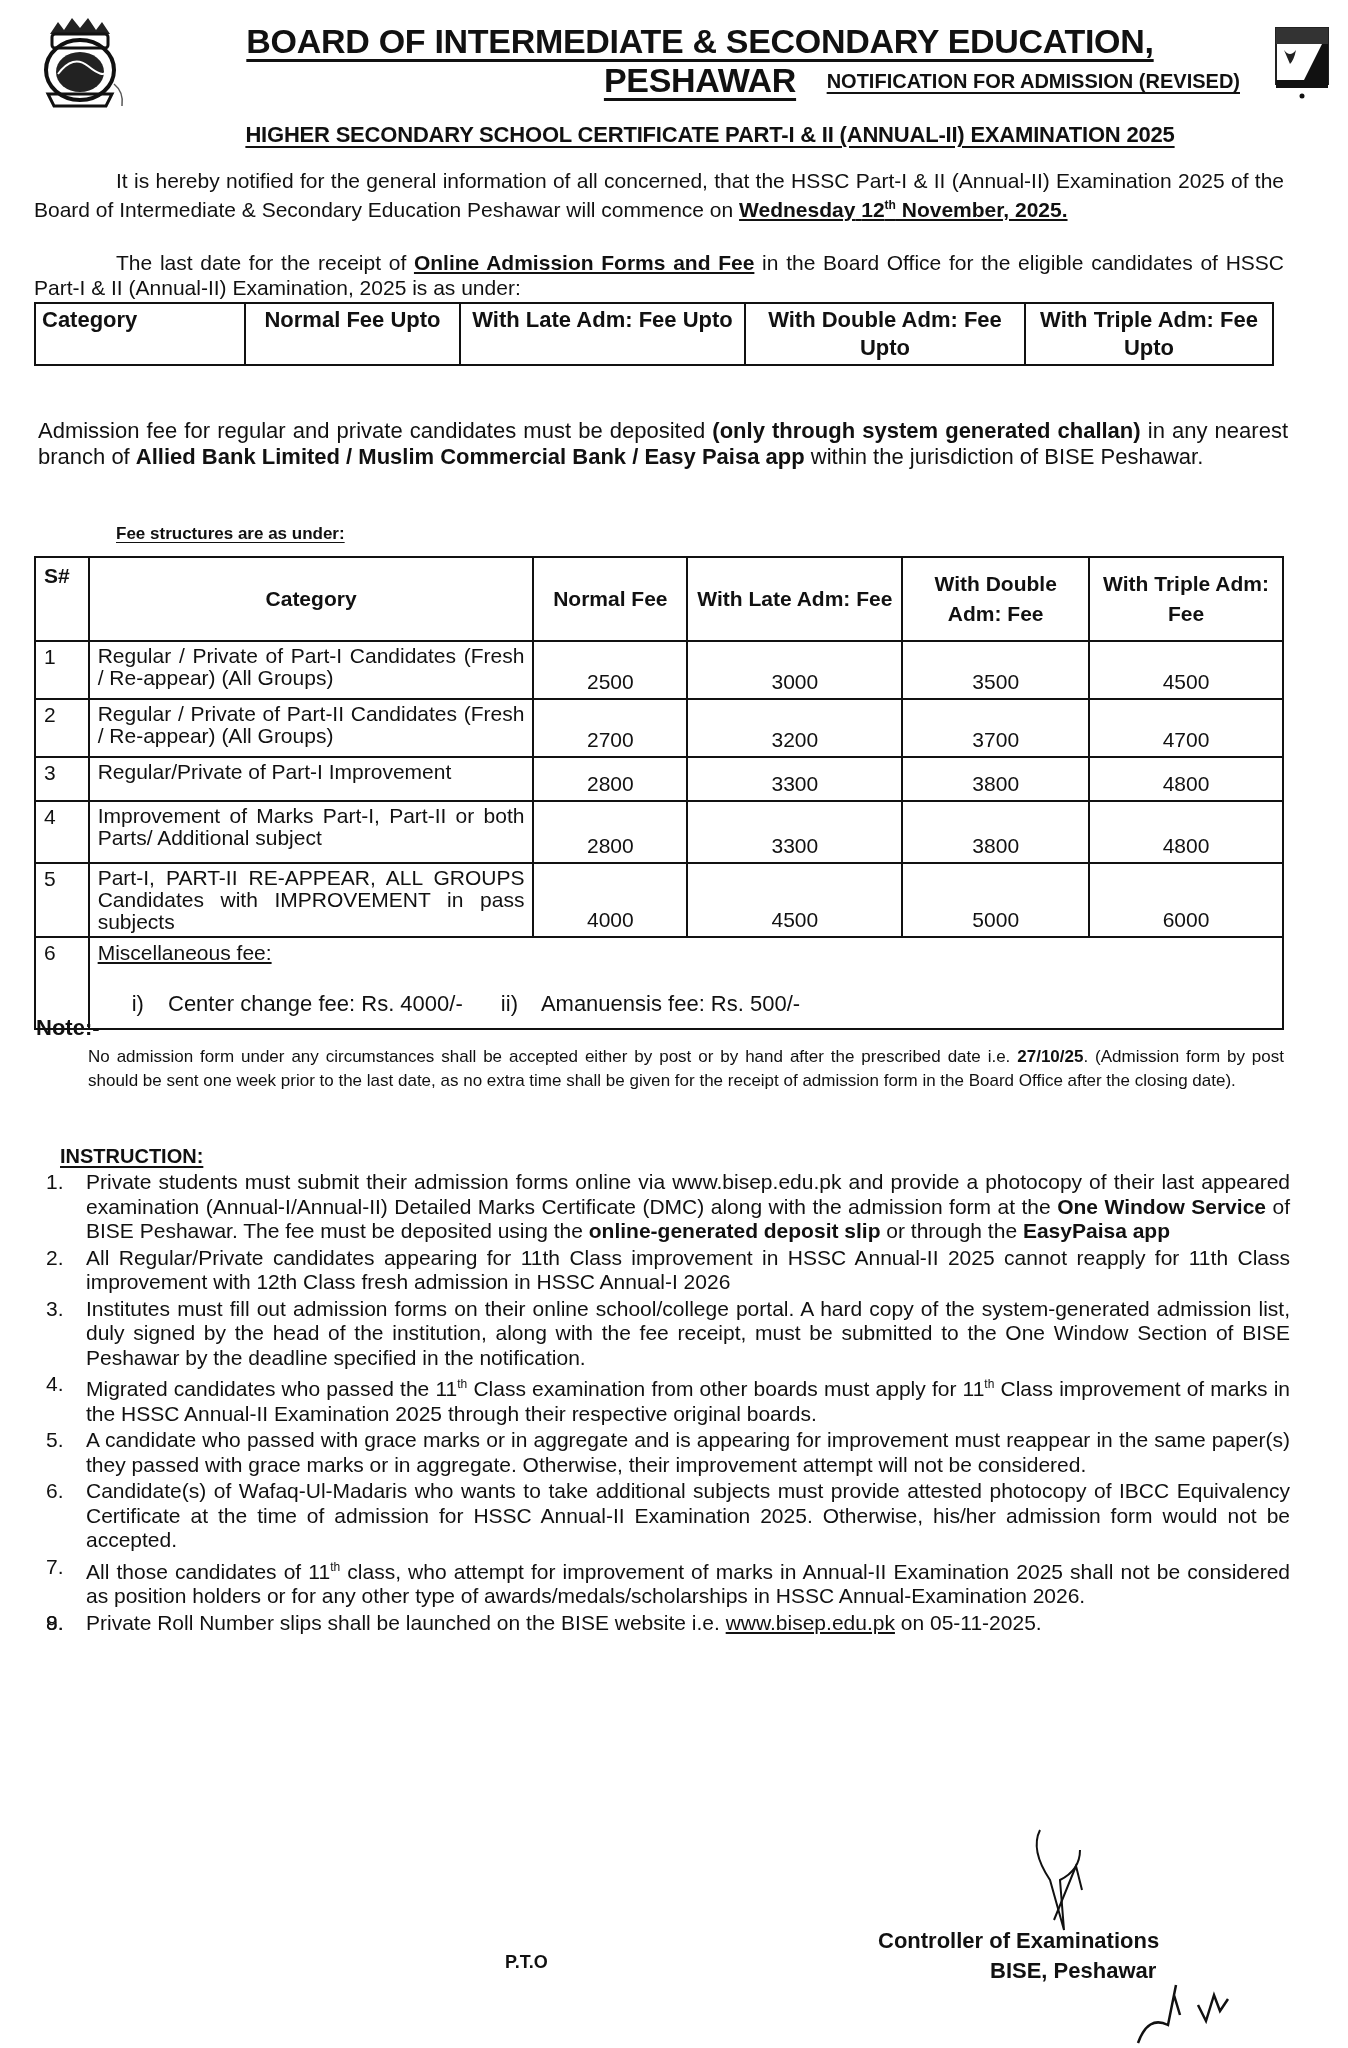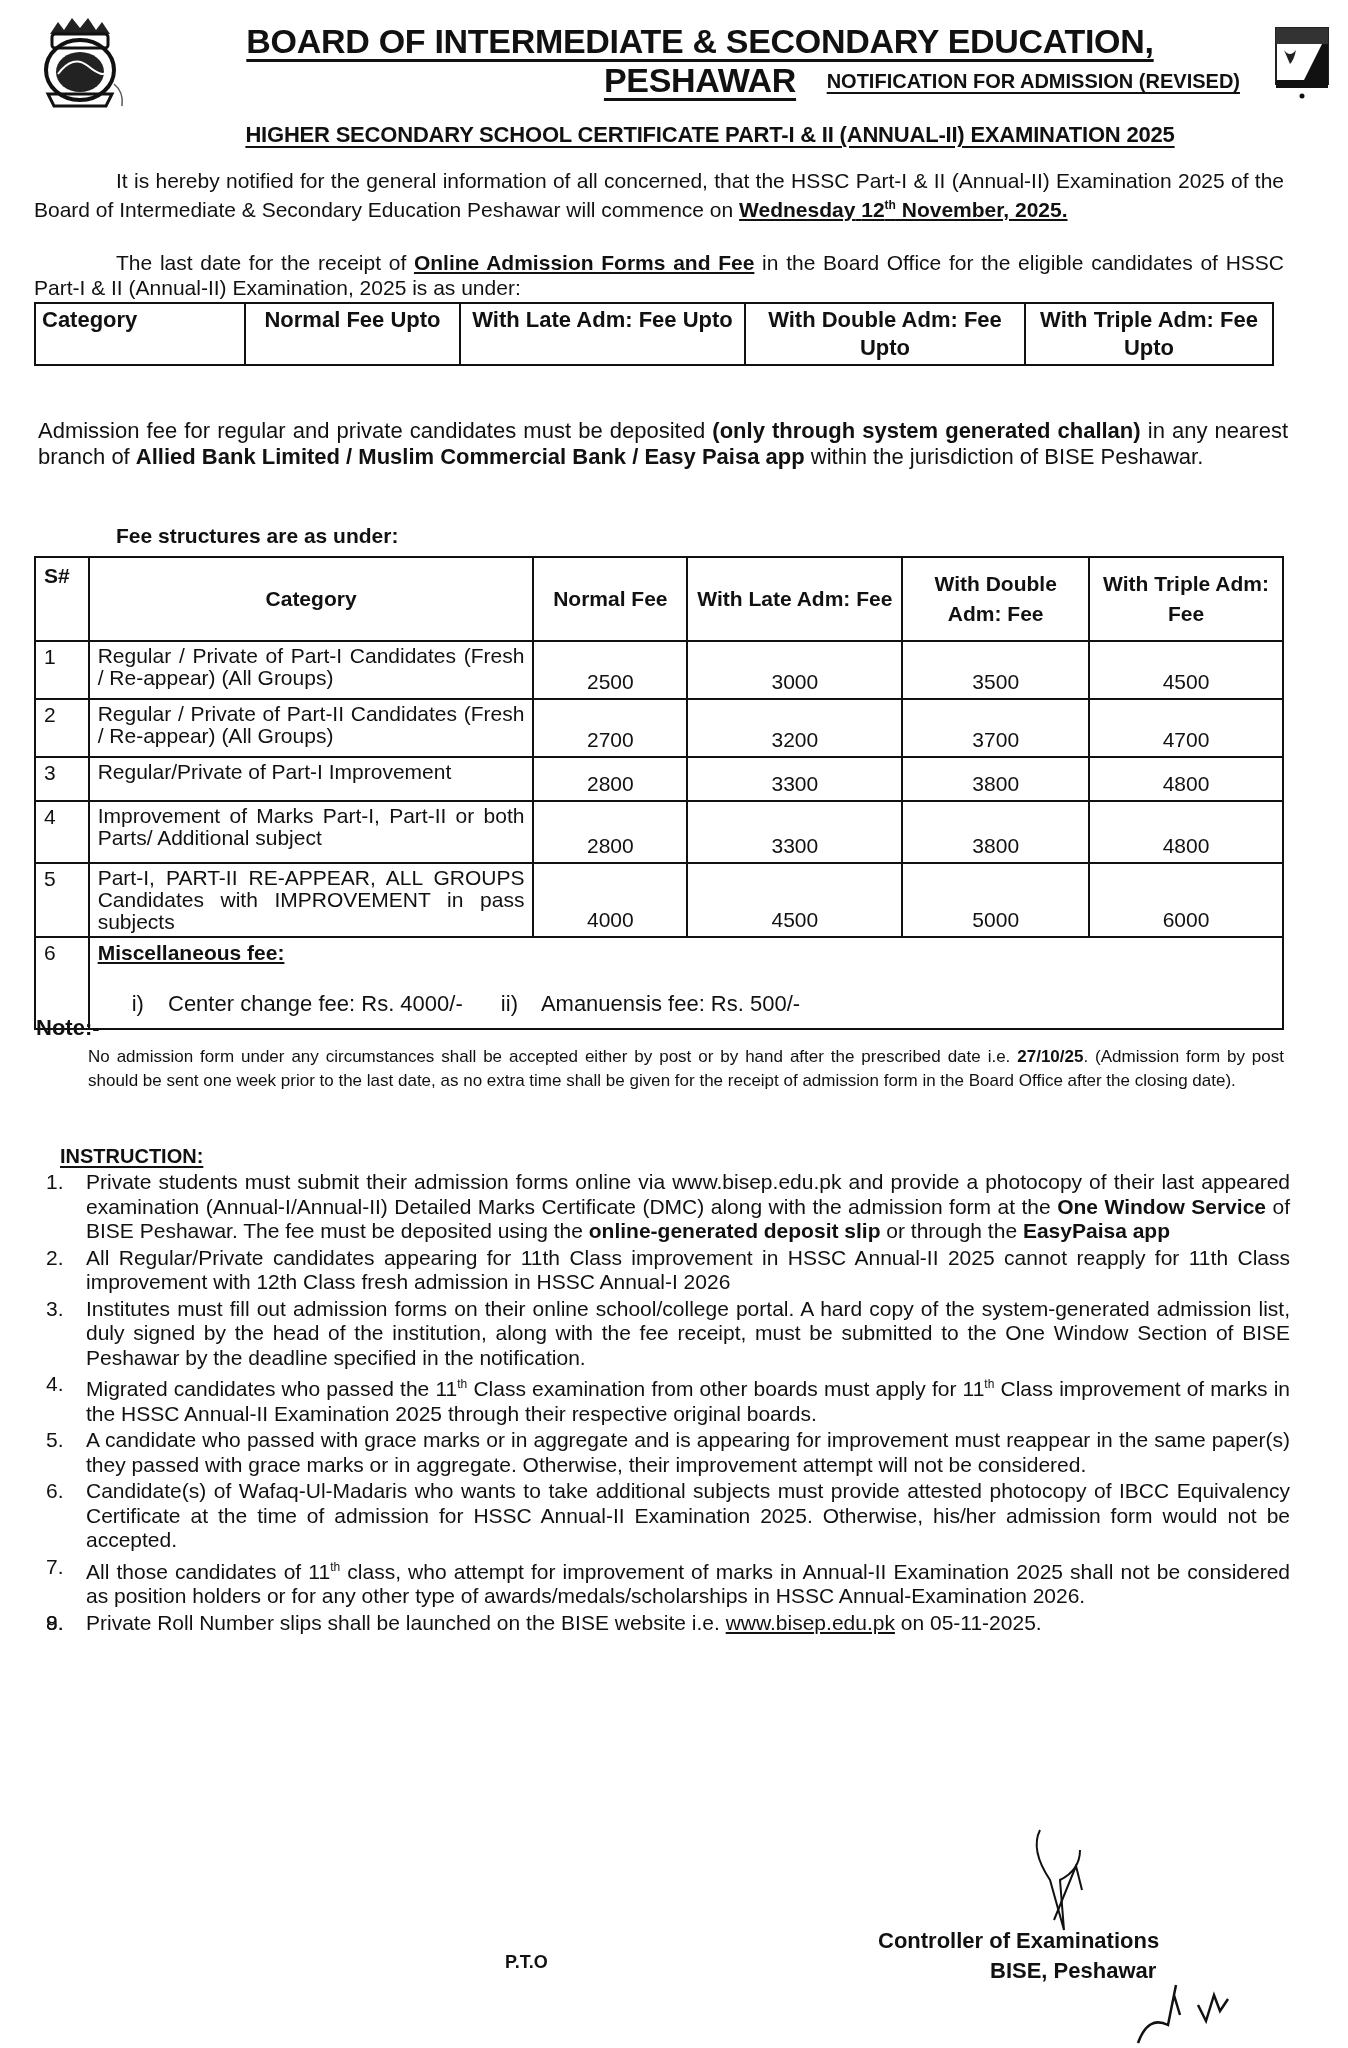--- a/index.html
+++ b/index.html
@@ -45,34 +45,34 @@
   .dates { left: 34px; top: 302px; width: 1240px; font-size: 22px; }
   .dates td, .dates th { border: 2px solid #111; padding: 2px 6px; vertical-align: top; }
   .dates th { font-weight: bold; text-align: center; line-height: 28px; }
   .dates th.first { text-align: left; }
   .dates td { text-align: center; line-height: 34px; height: 44px; }
   .dates td.first { text-align: left; }
 
   .p3 { left: 38px; top: 418px; width: 1250px; font-size: 22px; line-height: 26px; }
 
   .fee-heading {
-    position: absolute; left: 116px; top: 524px; font-size: 21px; font-weight: bold;
-    text-underline-offset: 3px;
+    position: absolute; left: 116px; top: 524px; font-size: 17px; font-weight: bold;
+    text-decoration: underline; text-underline-offset: 3px;
   }
 
   
   .fees { left: 34px; top: 556px; width: 1250px; font-size: 21px; }
   .fees th, .fees td { border: 2px solid #111; padding: 3px 8px; vertical-align: top; }
   .fees th { font-weight: bold; text-align: center; line-height: 30px; height: 84px; vertical-align: middle; }
   .fees th.sn { text-align: left; vertical-align: top; }
   .fees td.sn { width: 54px; text-align: left; }
   .fees td.cat { width: 454px; text-align: justify; line-height: 22px; }
   .fees td.num { text-align: center; vertical-align: bottom; line-height: 26px; }
   .fees .misc-row td { height: 92px; }
-  .misc-title { font-weight: bold; text-decoration: underline; display: block; margin-bottom: 26px; }
+  .misc-title { font-weight: normal; text-decoration: underline; display: block; margin-bottom: 26px; }
   .misc-items { padding-left: 34px; font-size: 22px; }
   .misc-items span { margin-right: 18px; }
 
   .note-label { position: absolute; left: 36px; top: 1015px; font-weight: bold; font-size: 22px; }
   .note-text { left: 88px; top: 1045px; width: 1196px; font-size: 17px; line-height: 24px; }
 
   .instr-label {
     position: absolute; left: 60px; top: 1145px; font-weight: bold; font-size: 20px;
     text-decoration: underline; text-underline-offset: 3px;
   }

